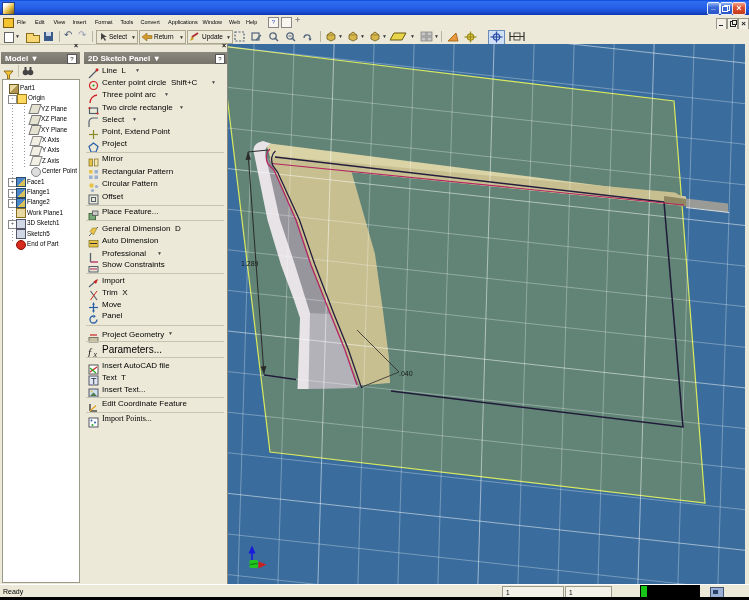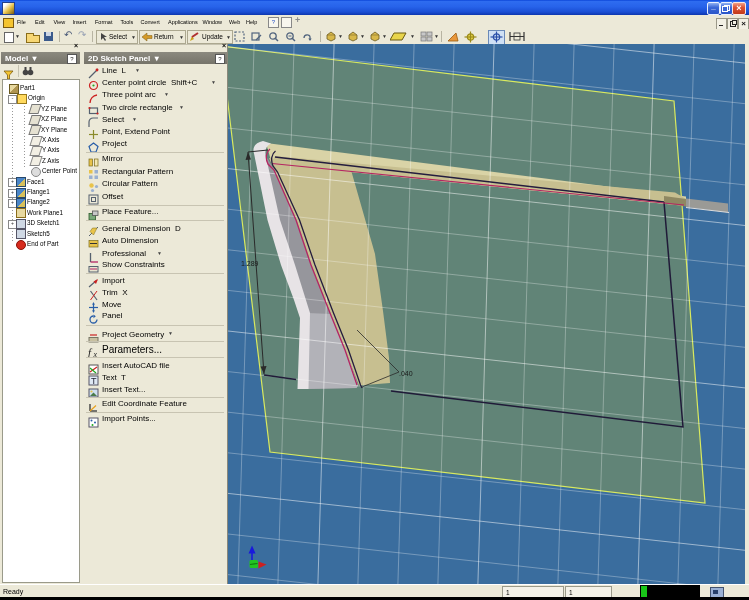--- a/index.html
+++ b/index.html
@@ -355,21 +355,21 @@
           <line x1="2" y1="9" x2="2" y2="2" stroke="#333" stroke-width="1.3"></line>
           <line x1="2" y1="9" x2="8" y2="3.5" stroke="#e8a01a" stroke-width="1.2"></line>
         </svg></div>
       <span style="position:absolute;left:18px;top:335.2px;font-size:8px;white-space:nowrap;">Edit Coordinate Feature</span>
       <div style="position:absolute;left:4px;top:349.5px;width:11px;height:11px;"><svg width="11" height="11" viewBox="0 0 11 11">
           <rect x="1" y="1" width="9" height="9" fill="#fff" stroke="#556"></rect>
           <circle cx="3.5" cy="3.5" r="1" fill="#2a5fa8"></circle>
           <circle cx="7" y="5.5" cy="5.5" r="1" fill="#2a5fa8"></circle>
           <circle cx="4.5" cy="8" r="1" fill="#2a2"></circle>
         </svg></div>
-      <span style="position:absolute;left:18px;top:350.2px;font-size:8px;white-space:nowrap;">Import Points...</span>
+      <span style="position:absolute;left:18px;top:350.2px;font-size:8px;white-space:nowrap;font-family:Liberation Serif, serif;">Import Points...</span>
       <div style="position:absolute;left:2px;top:87.5px;width:138px;height:1px;background:#c8c4b2;"></div>
       <div style="position:absolute;left:2px;top:140.5px;width:138px;height:1px;background:#c8c4b2;"></div>
       <div style="position:absolute;left:2px;top:156.3px;width:138px;height:1px;background:#c8c4b2;"></div>
       <div style="position:absolute;left:2px;top:208.8px;width:138px;height:1px;background:#c8c4b2;"></div>
       <div style="position:absolute;left:2px;top:261.0px;width:138px;height:1px;background:#c8c4b2;"></div>
       <div style="position:absolute;left:2px;top:277.3px;width:138px;height:1px;background:#c8c4b2;"></div>
       <div style="position:absolute;left:2px;top:293.2px;width:138px;height:1px;background:#c8c4b2;"></div>
       <div style="position:absolute;left:2px;top:332.6px;width:138px;height:1px;background:#c8c4b2;"></div>
       <div style="position:absolute;left:2px;top:347.5px;width:138px;height:1px;background:#c8c4b2;"></div>
  </div>

